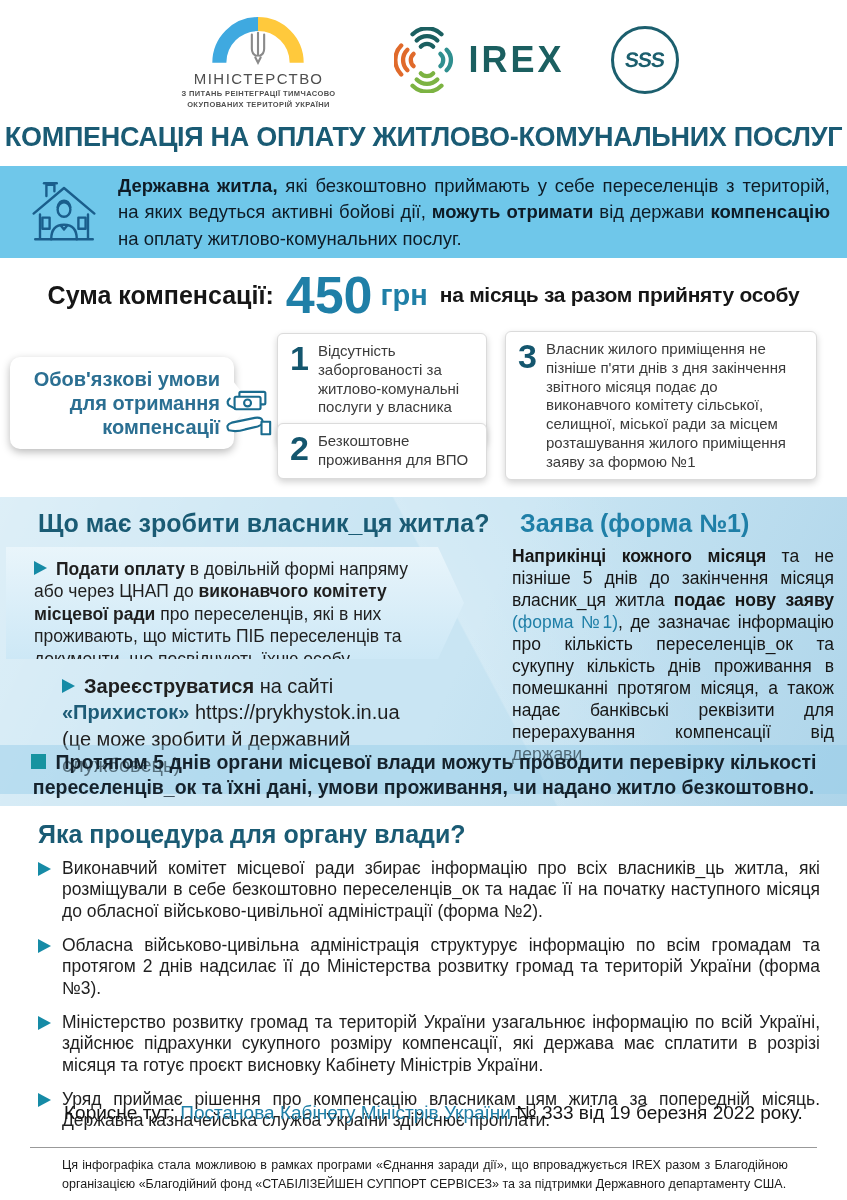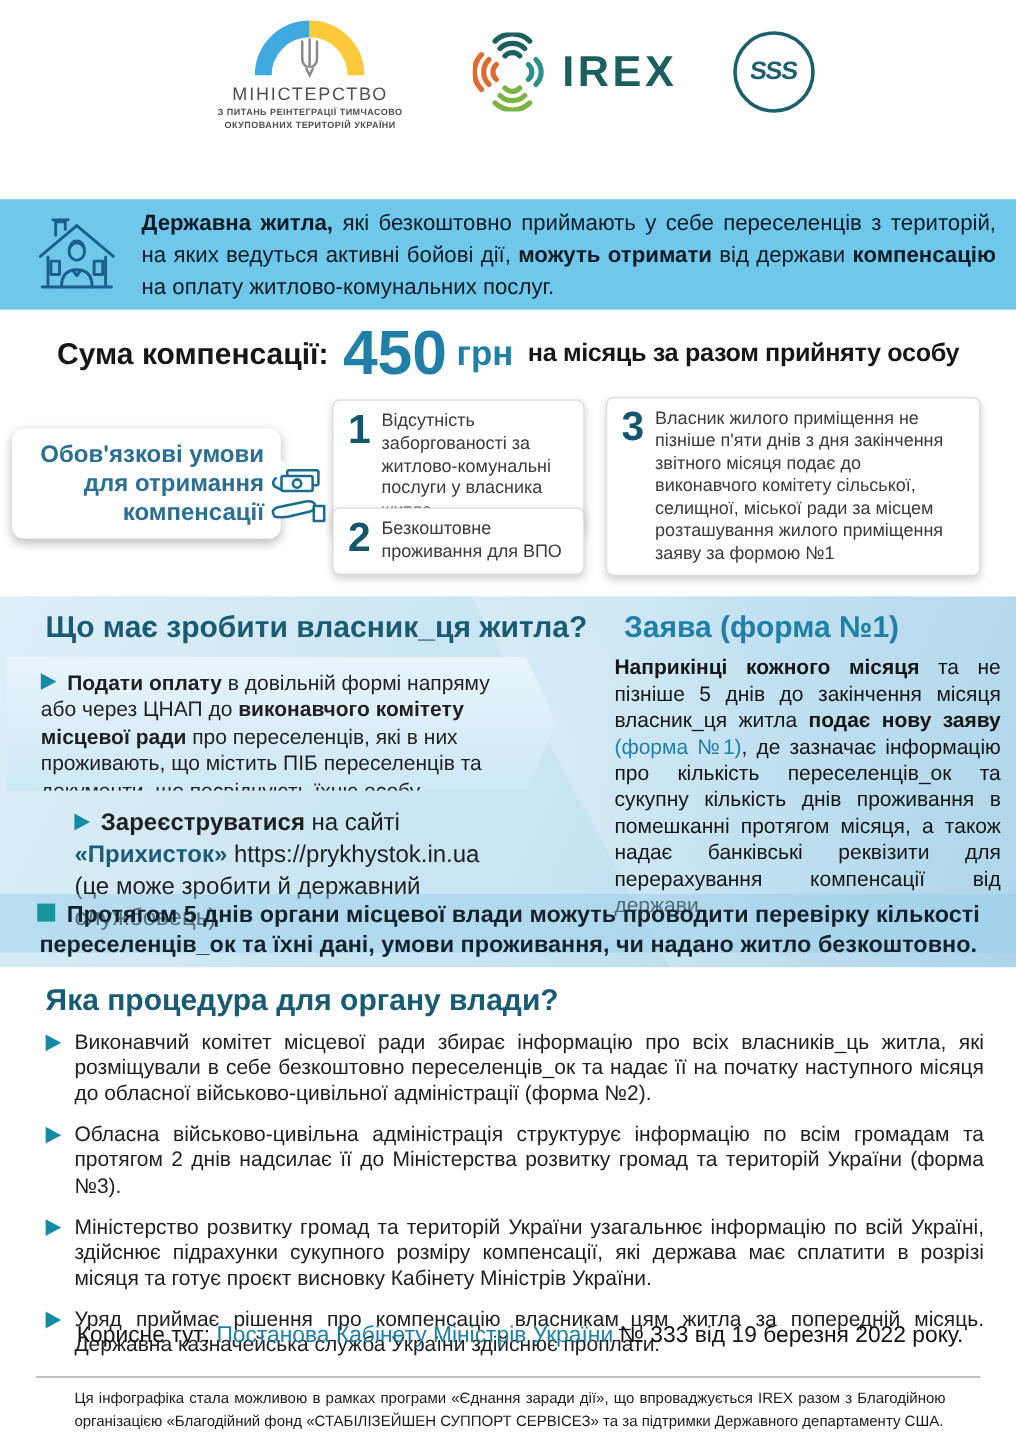--- a/index.html
+++ b/index.html
@@ -150,20 +150,21 @@
         </g>
       </svg>
       <div class="irex-word">IREX</div>
     </div>
 
     <div class="logo-sss">
       <span>SSS</span>
     </div>
   </div>
 
+  <div class="main-title">КОМПЕНСАЦІЯ НА ОПЛАТУ ЖИТЛОВО-КОМУНАЛЬНИХ ПОСЛУГ</div>
 
   <div class="banner">
     <svg class="banner-icon" viewBox="0 0 100 100">
       <g fill="none" stroke="#1A5E8C" stroke-width="3" stroke-linecap="round" stroke-linejoin="round">
         <polyline points="12,52 50,20 88,52"></polyline>
         <path d="M28,30 V16 h10 v8"></path>
         <path d="M25,14 h16"></path>
         <path d="M20,53 V84 M80,53 V84 M14,84 h72"></path>
         <rect x="23" y="57" width="9" height="14"></rect>
         <rect x="68" y="57" width="9" height="14"></rect>

